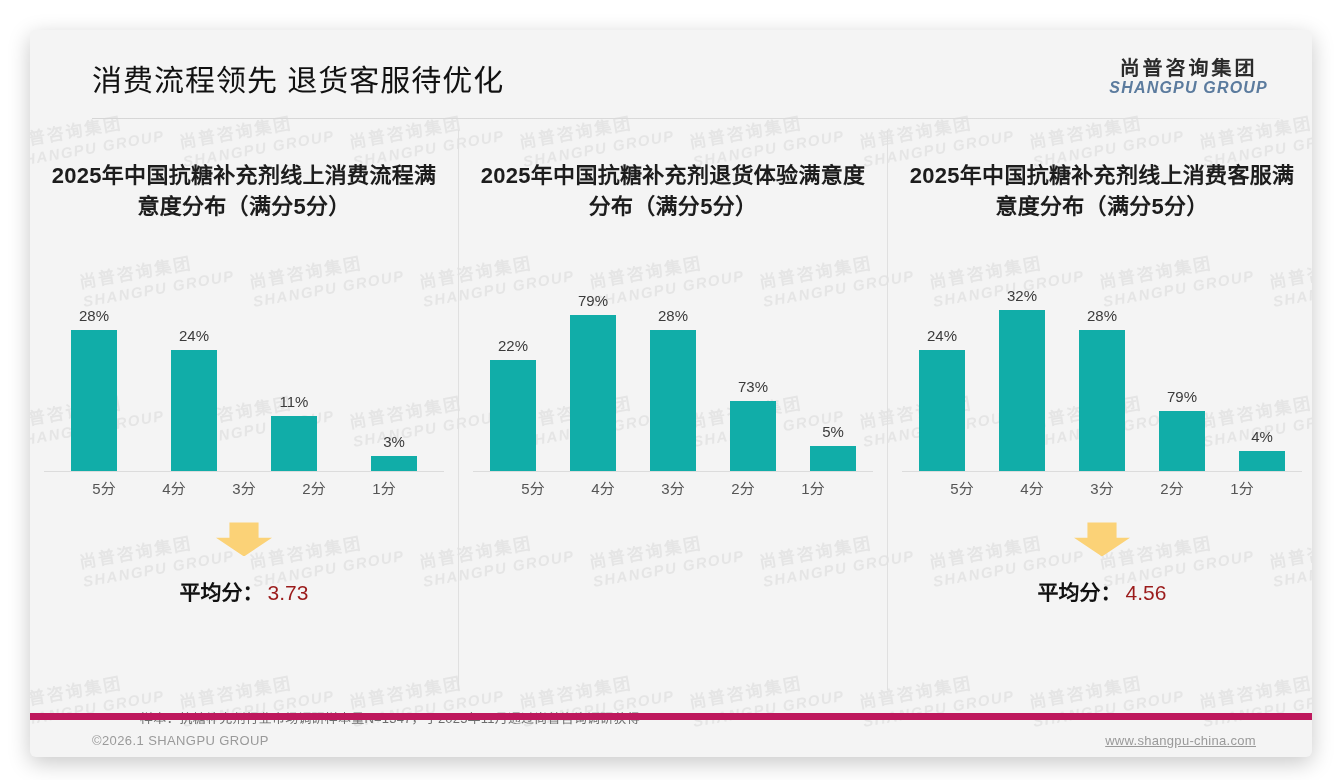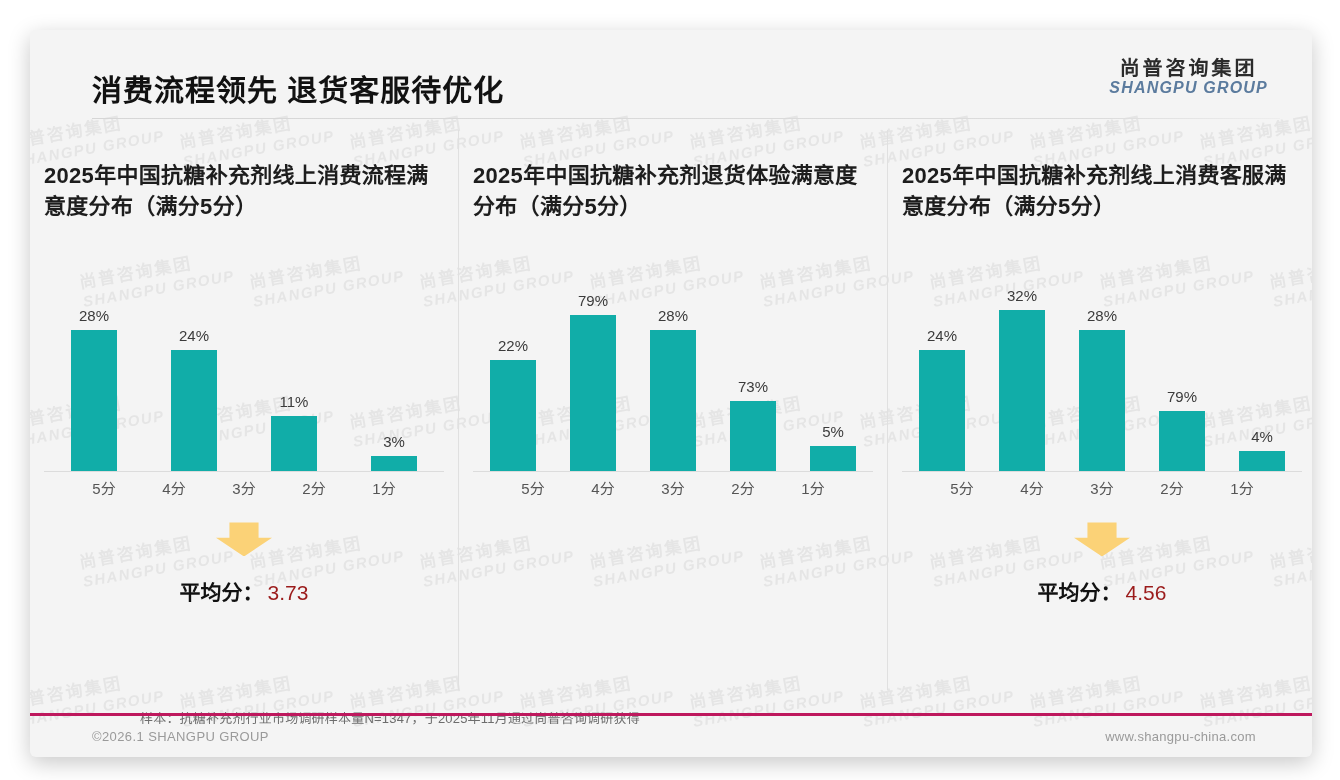--- a/index.html
+++ b/index.html
@@ -51,23 +51,23 @@
   .header {
     position: absolute;
     left: 0; top: 0;
     width: 100%;
     height: 89px;
     z-index: 3;
   }
   .slide-title {
     position: absolute;
     left: 62px;
-    top: 36px;
+    top: 26px;
     font-size: 30px;
-    font-weight: bold;
+    font-weight: normal;
     color: #111111;
     letter-spacing: 1px;
     white-space: nowrap;
   }
   .logo {
     position: absolute;
     right: 44px;
     top: 28px;
     text-align: center;
     line-height: 1.05;
@@ -115,21 +115,21 @@
   }
   .panel + .panel { border-left: 1px solid #e0e0e0; }
 
   .chart-title {
     margin: 30px auto 0;
     max-width: 400px;
     font-size: 22px;
     font-weight: bold;
     color: #1d1d1d;
     line-height: 1.42;
-    text-align: left;
+    text-align: center;
     letter-spacing: 0.3px;
   }
 
   
   .plot {
     position: relative;
     margin: 22px auto 0;
     width: 400px;
     height: 258px;
   }
@@ -220,38 +220,39 @@
     color: #6d6d6d;
     letter-spacing: 0.2px;
     z-index: 3;
   }
   .footer {
     position: absolute;
     left: 0;
     bottom: 0;
     width: 100%;
     height: 44px;
-    border-top: 3px solid #be185d;
+    border-top: 7px solid #be185d;
     z-index: 3;
   }
   .footer-left {
     position: absolute;
     left: 62px;
     top: 13px;
     font-size: 13px;
     color: #9a9a9a;
     letter-spacing: 0.4px;
   }
   .footer-right {
     position: absolute;
     right: 56px;
     top: 13px;
     font-size: 13px;
     color: #9a9a9a;
     letter-spacing: 0.3px;
+    text-decoration: underline;
   }
 </style>
 </head>
 <body>
 
 <div class="slide">
 
   <div class="watermark" id="watermark-layer">
       <div class="wm" style="left: -20px; top: 90px;">
         <span class="wm-cn">尚普咨询集团</span>

